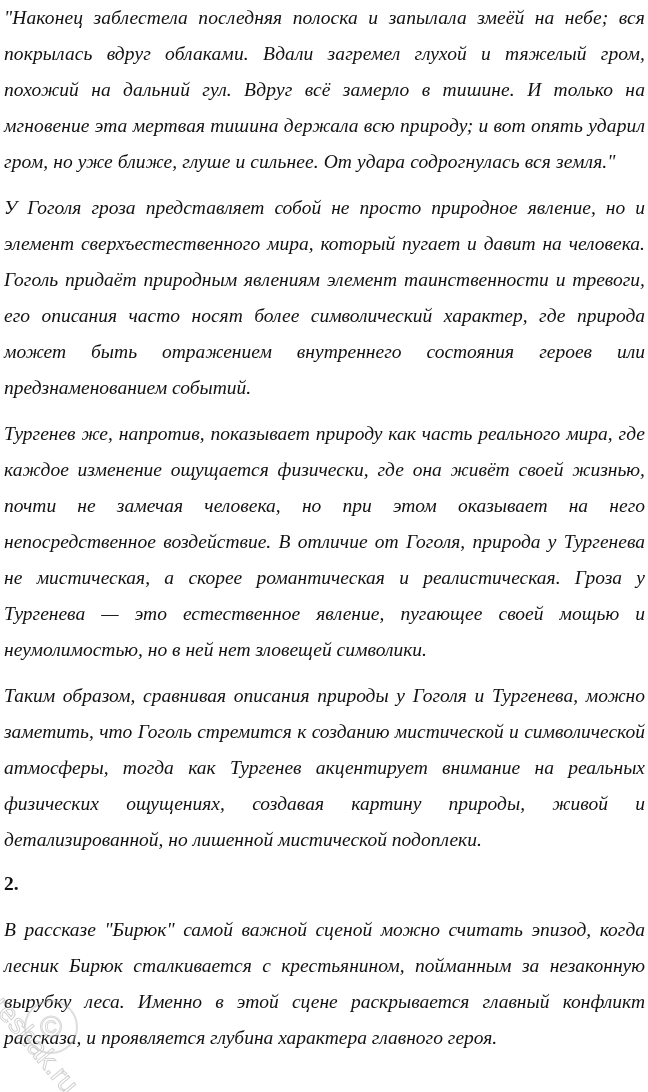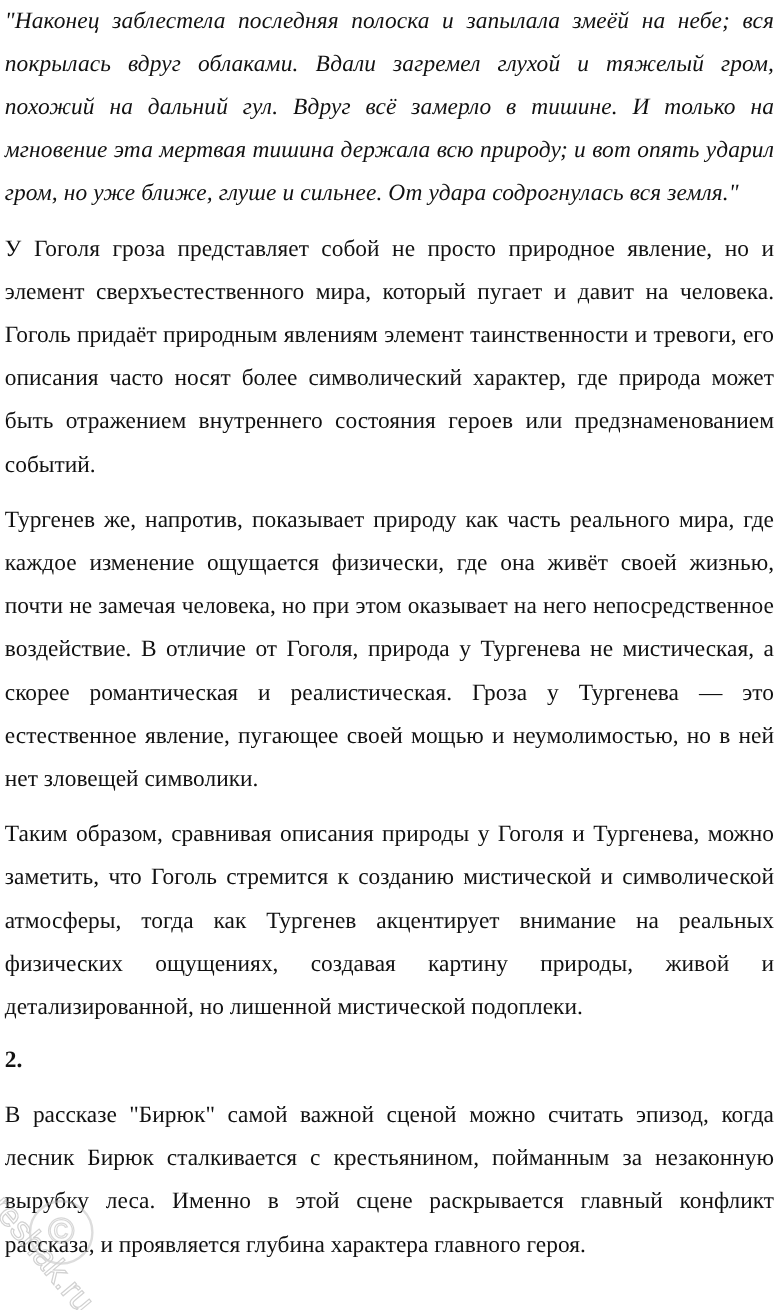--- a/index.html
+++ b/index.html
@@ -26,20 +26,21 @@
       font-size: 19.5px;
       line-height: 36px;
       text-align: justify;
     }
     p.quote {
       font-style: italic;
       letter-spacing: 0.1px;
     }
     p.gap {
       margin-top: 10px;
+      font-style: italic;
     }
     .heading {
       margin-top: 8px;
       font-size: 19.5px;
       line-height: 36px;
       font-weight: bold;
     }
     .watermark {
       position: absolute;
       left: 10px;

